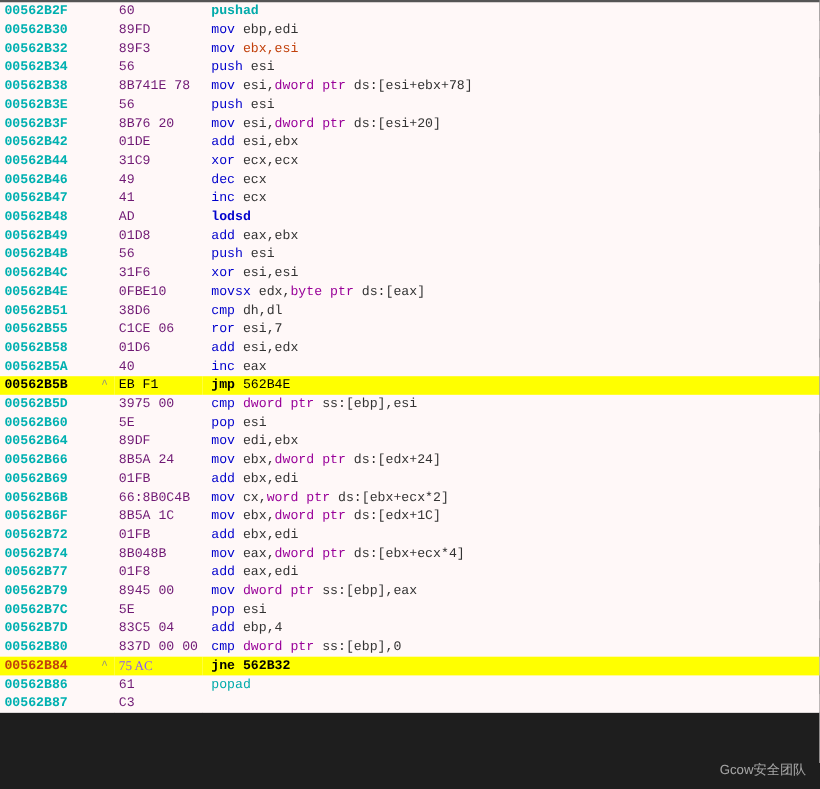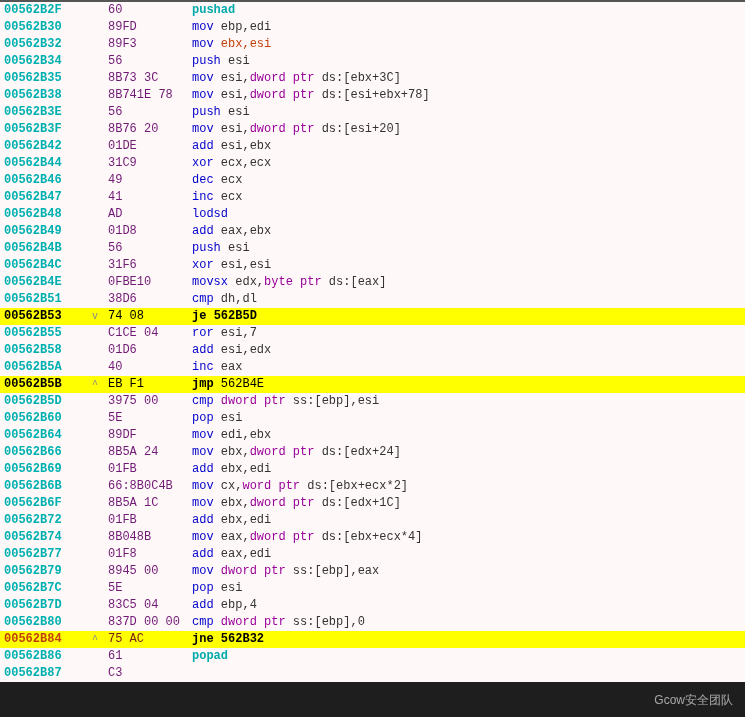--- a/index.html
+++ b/index.html
@@ -86,26 +86,20 @@
           <td class="col-bytes">89F3</td>
           <td class="col-instr"><span style="color:#0000cc;font-weight:normal">mov</span> <span style="color:#c2410c">ebx,esi</span></td>
         </tr>
         <tr>
           <td class="col-addr">00562B34</td>
           <td style="width: 14px; color: rgb(136, 136, 136); font-size: 10px; padding: 0px 2px;"></td>
           <td class="col-bytes">56</td>
           <td class="col-instr"><span style="color:#0000cc;font-weight:normal">push</span> <span style="color:#333">esi</span></td>
         </tr>
         <tr>
-          <td class="col-addr">00562B35</td>
-          <td style="width: 14px; color: rgb(136, 136, 136); font-size: 10px; padding: 0px 2px;"></td>
-          <td class="col-bytes">8B73 3C</td>
-          <td class="col-instr"><span style="color:#0000cc;font-weight:normal">mov</span> <span style="color:#333">esi,<span style="color:#990099">dword ptr</span> ds:[ebx+3C]</span></td>
-        </tr>
-        <tr>
           <td class="col-addr">00562B38</td>
           <td style="width: 14px; color: rgb(136, 136, 136); font-size: 10px; padding: 0px 2px;"></td>
           <td class="col-bytes">8B741E 78</td>
           <td class="col-instr"><span style="color:#0000cc;font-weight:normal">mov</span> <span style="color:#333">esi,<span style="color:#990099">dword ptr</span> ds:[esi+ebx+78]</span></td>
         </tr>
         <tr>
           <td class="col-addr">00562B3E</td>
           <td style="width: 14px; color: rgb(136, 136, 136); font-size: 10px; padding: 0px 2px;"></td>
           <td class="col-bytes">56</td>
           <td class="col-instr"><span style="color:#0000cc;font-weight:normal">push</span> <span style="color:#333">esi</span></td>
@@ -137,21 +131,21 @@
         <tr>
           <td class="col-addr">00562B47</td>
           <td style="width: 14px; color: rgb(136, 136, 136); font-size: 10px; padding: 0px 2px;"></td>
           <td class="col-bytes">41</td>
           <td class="col-instr"><span style="color:#0000cc;font-weight:normal">inc</span> <span style="color:#333">ecx</span></td>
         </tr>
         <tr>
           <td class="col-addr">00562B48</td>
           <td style="width: 14px; color: rgb(136, 136, 136); font-size: 10px; padding: 0px 2px;"></td>
           <td class="col-bytes">AD</td>
-          <td class="col-instr"><span style="color:#0000cc;font-weight:normal">lodsd</span> <span style="color:#333"></span></td>
+          <td class="col-instr"><span style="color:#0000cc;font-weight:bold">lodsd</span> <span style="color:#333"></span></td>
         </tr>
         <tr>
           <td class="col-addr">00562B49</td>
           <td style="width: 14px; color: rgb(136, 136, 136); font-size: 10px; padding: 0px 2px;"></td>
           <td class="col-bytes">01D8</td>
           <td class="col-instr"><span style="color:#0000cc;font-weight:normal">add</span> <span style="color:#333">eax,ebx</span></td>
         </tr>
         <tr>
           <td class="col-addr">00562B4B</td>
           <td style="width: 14px; color: rgb(136, 136, 136); font-size: 10px; padding: 0px 2px;"></td>
@@ -169,30 +163,24 @@
           <td style="width: 14px; color: rgb(136, 136, 136); font-size: 10px; padding: 0px 2px;"></td>
           <td class="col-bytes">0FBE10</td>
           <td class="col-instr"><span style="color:#0000cc;font-weight:normal">movsx</span> <span style="color:#333">edx,<span style="color:#990099">byte ptr</span> ds:[eax]</span></td>
         </tr>
         <tr>
           <td class="col-addr">00562B51</td>
           <td style="width: 14px; color: rgb(136, 136, 136); font-size: 10px; padding: 0px 2px;"></td>
           <td class="col-bytes">38D6</td>
           <td class="col-instr"><span style="color:#0000cc;font-weight:normal">cmp</span> <span style="color:#333">dh,dl</span></td>
         </tr>
-        <tr class="row-yellow">
-          <td class="col-addr" style="color: rgb(0, 0, 0); background: rgb(255, 255, 0);">00562B53</td>
-          <td style="width: 14px; color: rgb(136, 136, 136); font-size: 10px; padding: 0px 2px; background: rgb(255, 255, 0);">v</td>
-          <td class="col-bytes" style="background: rgb(255, 255, 0); color: rgb(0, 0, 0);">74 08</td>
-          <td class="col-instr" style="background: rgb(255, 255, 0);"><span style="color:#000;font-weight:bold">je</span> <span style="color:#000;font-weight:bold">562B5D</span></td>
-        </tr>
         <tr>
           <td class="col-addr">00562B55</td>
           <td style="width: 14px; color: rgb(136, 136, 136); font-size: 10px; padding: 0px 2px;"></td>
-          <td class="col-bytes">C1CE 04</td>
+          <td class="col-bytes">C1CE 06</td>
           <td class="col-instr"><span style="color:#0000cc;font-weight:normal">ror</span> <span style="color:#333">esi,7</span></td>
         </tr>
         <tr>
           <td class="col-addr">00562B58</td>
           <td style="width: 14px; color: rgb(136, 136, 136); font-size: 10px; padding: 0px 2px;"></td>
           <td class="col-bytes">01D6</td>
           <td class="col-instr"><span style="color:#0000cc;font-weight:normal">add</span> <span style="color:#333">esi,edx</span></td>
         </tr>
         <tr>
           <td class="col-addr">00562B5A</td>
@@ -286,28 +274,28 @@
         </tr>
         <tr>
           <td class="col-addr">00562B80</td>
           <td style="width: 14px; color: rgb(136, 136, 136); font-size: 10px; padding: 0px 2px;"></td>
           <td class="col-bytes">837D 00 00</td>
           <td class="col-instr"><span style="color:#0000cc;font-weight:normal">cmp</span> <span style="color:#333"><span style="color:#990099">dword ptr</span> ss:[ebp],0</span></td>
         </tr>
         <tr class="row-yellow">
           <td class="col-addr" style="color: #c2410c; background: rgb(255, 255, 0);">00562B84</td>
           <td style="width: 14px; color: rgb(136, 136, 136); font-size: 10px; padding: 0px 2px; background: rgb(255, 255, 0);">^</td>
-          <td class="col-bytes" style="background: rgb(255, 255, 0); color: #7f1d1d;">75 AC</td>
+          <td class="col-bytes" style="background: rgb(255, 255, 0); color: #8b5cf6; font-family: Liberation Serif, serif;">75 AC</td>
           <td class="col-instr" style="background: rgb(255, 255, 0);"><span style="color:#000;font-weight:bold">jne</span> <span style="color:#000;font-weight:bold">562B32</span></td>
         </tr>
         <tr>
           <td class="col-addr">00562B86</td>
           <td style="width: 14px; color: rgb(136, 136, 136); font-size: 10px; padding: 0px 2px;"></td>
           <td class="col-bytes">61</td>
-          <td class="col-instr"><span style="color:#00aaaa;font-weight:bold">popad</span></td>
+          <td class="col-instr"><span style="color:#00aaaa;font-weight:normal">popad</span></td>
         </tr>
         <tr>
           <td class="col-addr">00562B87</td>
           <td style="width: 14px; color: rgb(136, 136, 136); font-size: 10px; padding: 0px 2px;"></td>
           <td class="col-bytes">C3</td>
           <td class="col-instr"></td>
         </tr>
       </tbody>
   </table>
 </div>

